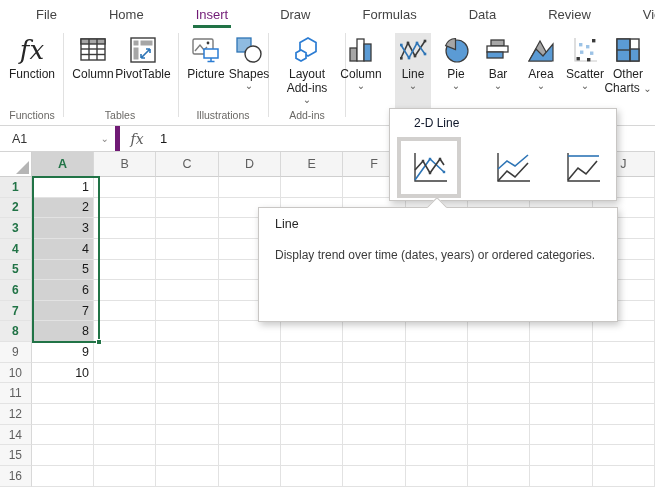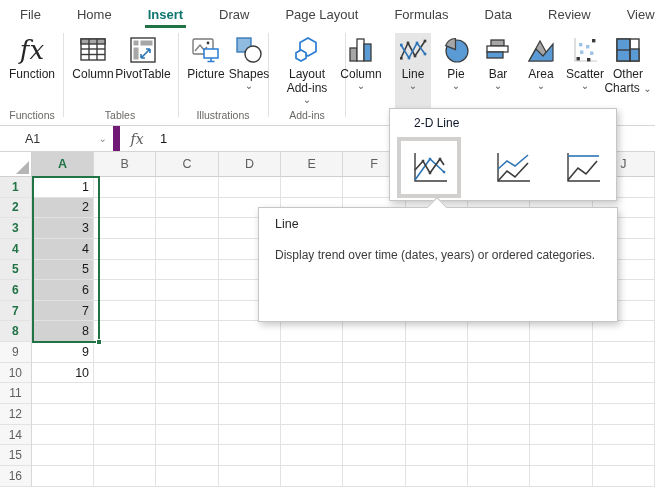--- a/index.html
+++ b/index.html
@@ -3,38 +3,38 @@
 <meta charset="utf-8">
 <style>
   * { margin:0; padding:0; box-sizing:border-box; }
   html,body { width:655px; height:497px; overflow:hidden; background:#fff;
     font-family:"Liberation Sans","DejaVu Sans",sans-serif; color:#262626; }
   .stage { position:relative; width:655px; height:497px; background:#fff; overflow:hidden; }
 
   
   .menubar { position:absolute; left:0; top:0; width:655px; height:28px; background:#fff;
     display:flex; align-items:center; padding-left:17px; gap:30px; font-size:13px; color:#444; }
-  .mitem { position:relative; padding:4px 3px; cursor:default; white-space:nowrap; }
-  .mitem.active { color:#0f766e; font-weight:700; }
+  .mitem { position:relative; padding:4px 3px; cursor:default; white-space:nowrap;margin-left:16px; }
+  .mitem.active { color:#701a75; font-weight:400; }
   .mitem.active::after { content:""; position:absolute; left:0; right:0; bottom:-2px; height:3px; background:#217346; }
 
   
   .ribbon { position:absolute; left:0; top:28px; width:655px; height:98px; background:#fff; border-bottom:1px solid #d6d6d6; }
   .vsep { position:absolute; top:5px; height:84px; width:1px; background:#e1e1e1; }
   .rb { position:absolute; top:5px; height:72px; display:flex; flex-direction:column; align-items:center; justify-content:flex-start; }
   .ric { height:34px; display:flex; align-items:center; justify-content:center; }
   .rlb { font-size:12px; color:#1f1f1f; line-height:14px; white-space:nowrap; }
   .chvd { font-size:10px; color:#5f5e5c; line-height:9px; height:10px; }
   .hl { background:#e6e6e6; height:76px; }
   .glbl { position:absolute; top:81px; font-size:10.5px; color:#6a6865; text-align:center; white-space:nowrap; }
   .fxglyph { font-family:"DejaVu Serif","Liberation Serif",serif; font-style:italic; font-size:26px; color:#262626; line-height:30px; }
 
   
   .fbar { position:absolute; left:0; top:126px; width:655px; height:26px; background:#fff; border-bottom:1px solid #d4d4d4; display:flex; align-items:stretch; }
-  .namebox { width:120px; display:flex; align-items:center; padding-left:25px; font-size:12.5px; color:#333; border-right:7px solid #701a75; position:relative; }
+  .namebox { width:120px; display:flex; align-items:center; padding-left:12px; font-size:12.5px; color:#333; border-right:5px solid #701a75; position:relative; }
   .namebox .chv { position:absolute; right:6px; font-size:10px; color:#8a8886; }
   .fxbox { width:34px; display:flex; align-items:center; justify-content:center;
     font-family:"DejaVu Serif","Liberation Serif",serif; font-style:italic; font-size:14px; color:#5a5a5a; }
   .fval { flex:1; display:flex; align-items:center; padding-left:6px; font-size:13px; color:#1a1a1a; }
 
   
   .sheet { position:absolute; left:0; top:152px; width:655px; height:345px; background:#fff; overflow:hidden; }
   .ghead { display:flex; height:25px; }
   .corner { width:33px; height:25px; background:#fff; border-right:1px solid #d0d0d0; border-bottom:1px solid #cfcfcf; position:relative; }
   .corner .tri { position:absolute; right:2px; bottom:2px; width:0; height:0;
@@ -73,21 +73,20 @@
 </head>
 <body>
 
 <div class="stage">
 
   <div class="menubar">
     <span class="mitem">File</span>
     <span class="mitem">Home</span>
     <span class="mitem active">Insert</span>
     <span class="mitem">Draw</span>
-    <span class="mitem">Page Layout</span>
     <span class="mitem">Formulas</span>
     <span class="mitem">Data</span>
     <span class="mitem">Review</span>
     <span class="mitem">View</span>
   </div>
 
   <div class="ribbon">
     <div class="vsep" style="left:63px"></div>
     <div class="vsep" style="left:178px"></div>
     <div class="vsep" style="left:268px"></div>

